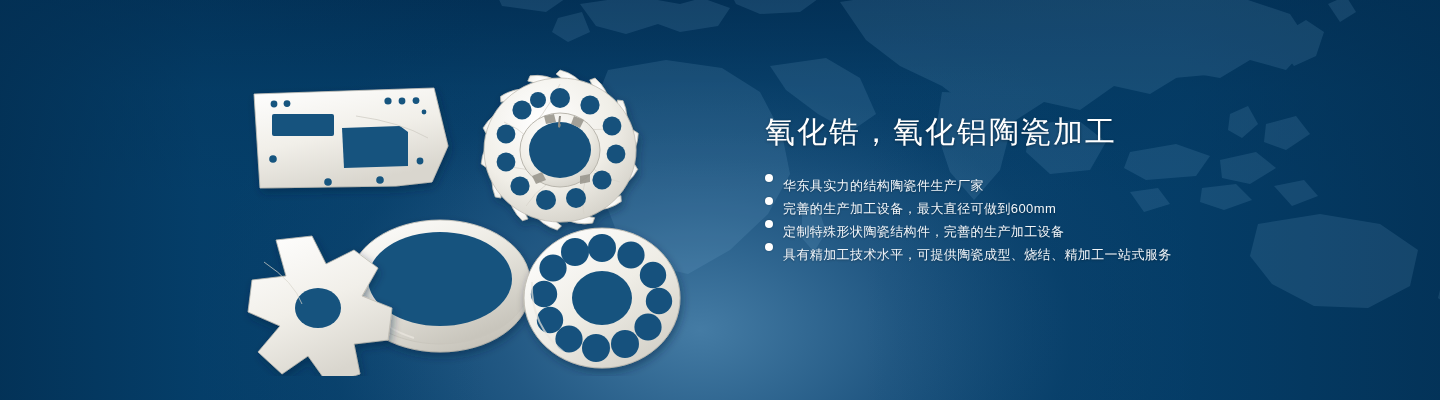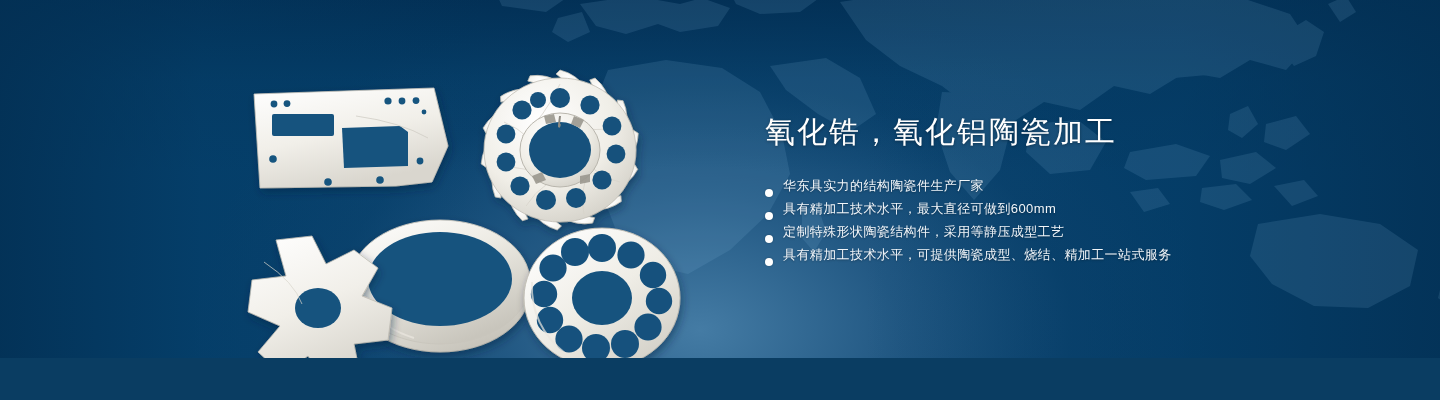--- a/index.html
+++ b/index.html
@@ -7,21 +7,21 @@
     padding: 0;
     background: #0a3d62;
   }
   body {
     font-family: "Liberation Sans", "DejaVu Sans", sans-serif;
   }
 
   #banner {
     position: relative;
     width: 1440px;
-    height: 358px;
+    height: 400px;
     overflow: hidden;
     background: #05406c;
   }
 
   
   .bg-base {
     position: absolute;
     inset: 0;
     background: #05406c;
   }
@@ -93,21 +93,21 @@
     text-shadow: 0 1px 3px rgba(0,0,0,0.35);
     white-space: nowrap;
   }
   .bullets {
     list-style: none;
     margin: 0;
     padding: 0;
   }
   .bullets li {
     display: flex;
-    align-items: flex-end;
+    align-items: flex-start;
     height: 23px;
     color: #f2f6fa;
     font-size: 13px;
     line-height: 23px;
     letter-spacing: 0.4px;
     white-space: nowrap;
     text-shadow: 0 1px 2px rgba(0,0,0,0.3);
   }
   .dot {
     flex: 0 0 auto;
@@ -352,25 +352,25 @@
   <div class="copy">
     <h1 class="headline">氧化锆，氧化铝陶瓷加工</h1>
 
     <ul class="bullets">
       <li>
         <span class="dot"></span>
         <span>华东具实力的结构陶瓷件生产厂家</span>
       </li>
       <li>
         <span class="dot"></span>
-        <span>具有精加工技术水平，最大直径可做到600mm</span>
+        <span>完善的生产加工设备，最大直径可做到600mm</span>
       </li>
       <li>
         <span class="dot"></span>
-        <span>定制特殊形状陶瓷结构件，采用等静压成型工艺</span>
+        <span>定制特殊形状陶瓷结构件，完善的生产加工设备</span>
       </li>
       <li>
         <span class="dot"></span>
         <span>具有精加工技术水平，可提供陶瓷成型、烧结、精加工一站式服务</span>
       </li>
     </ul>
   </div>
 
 </div>
 

